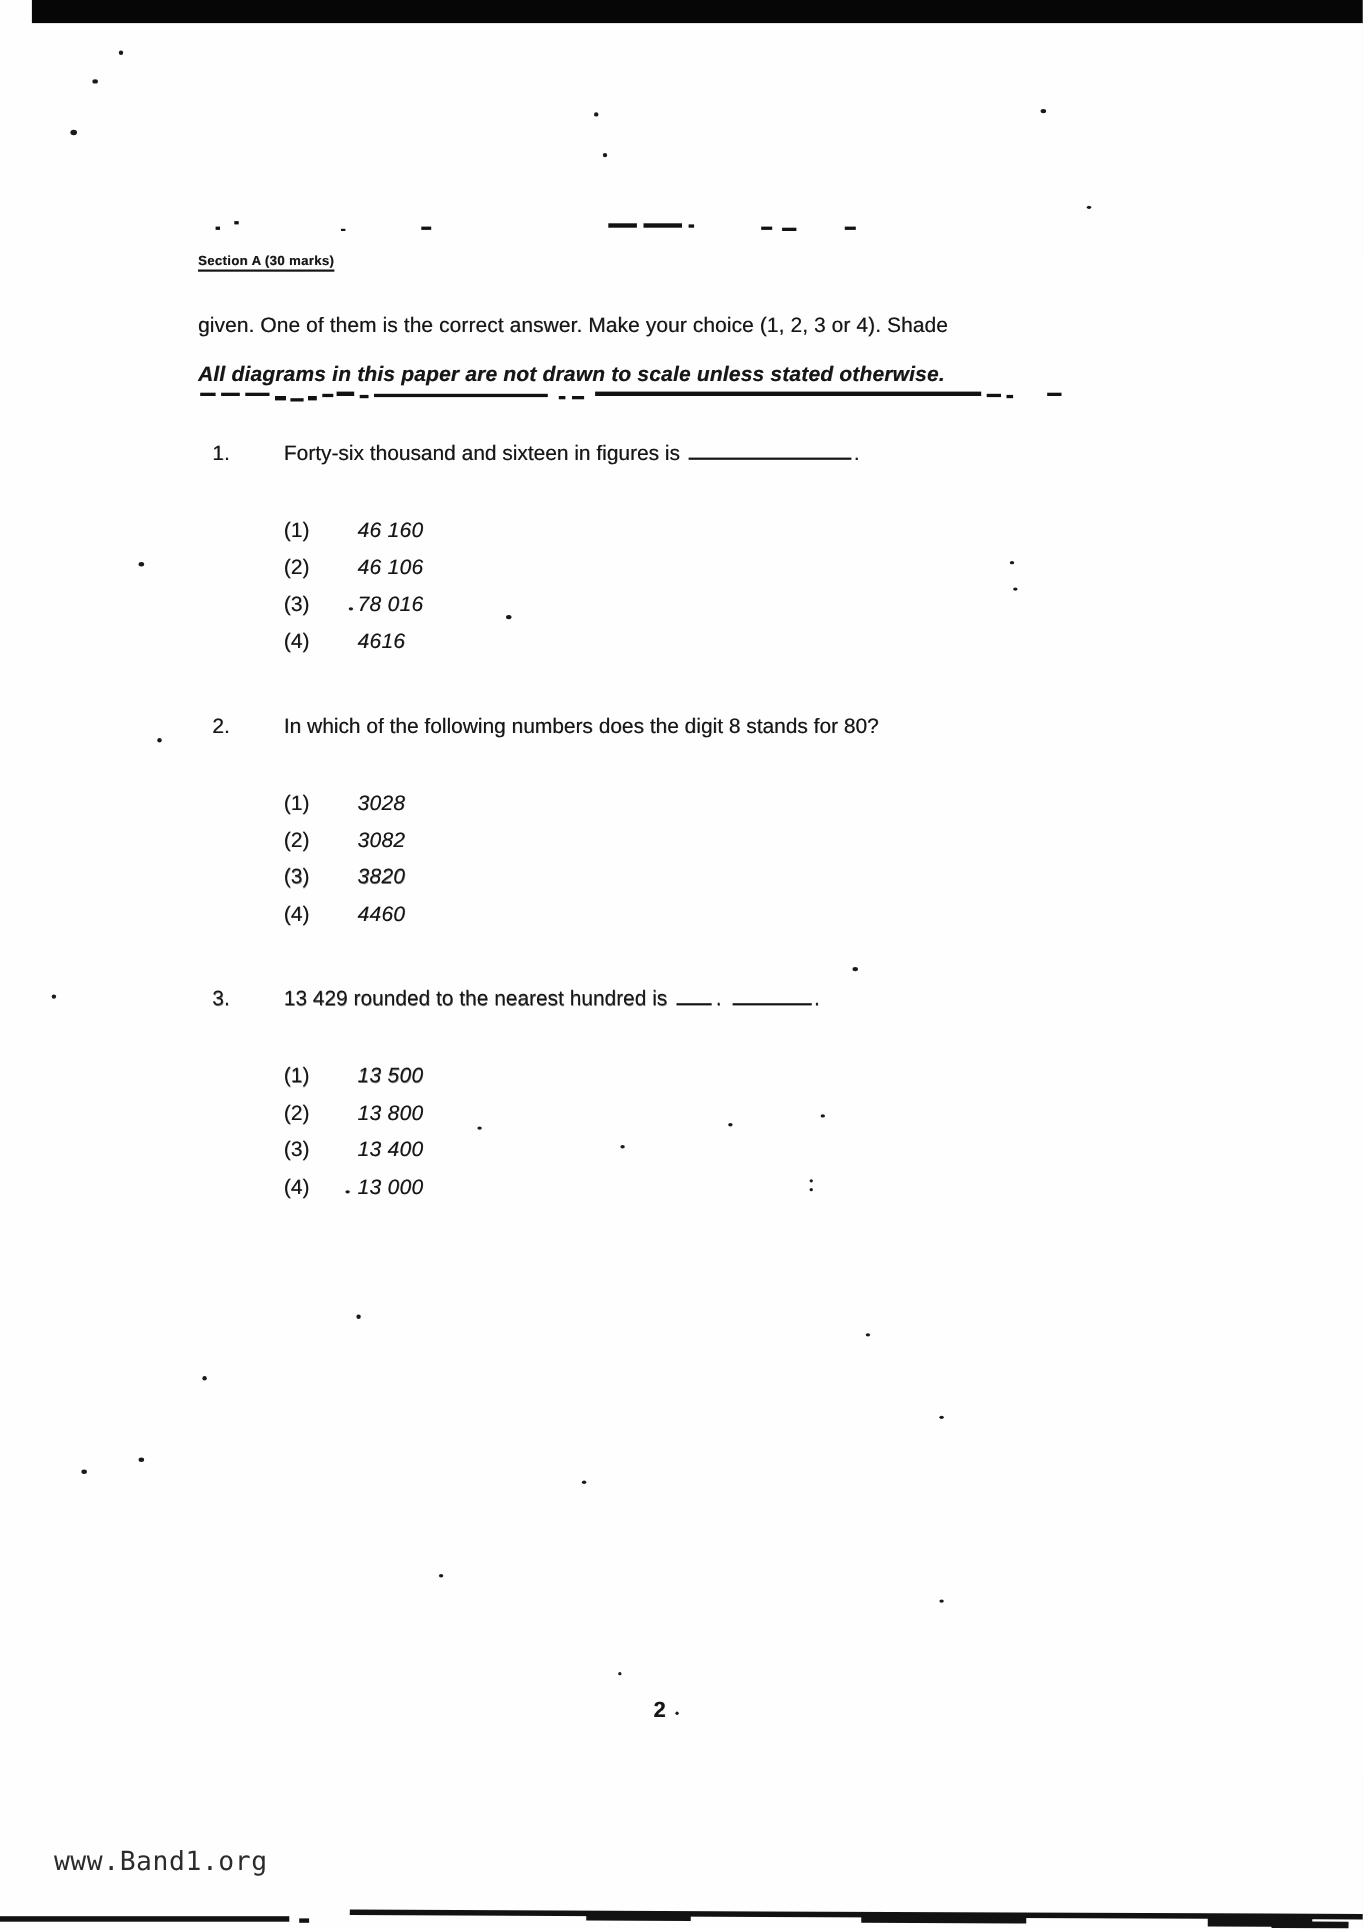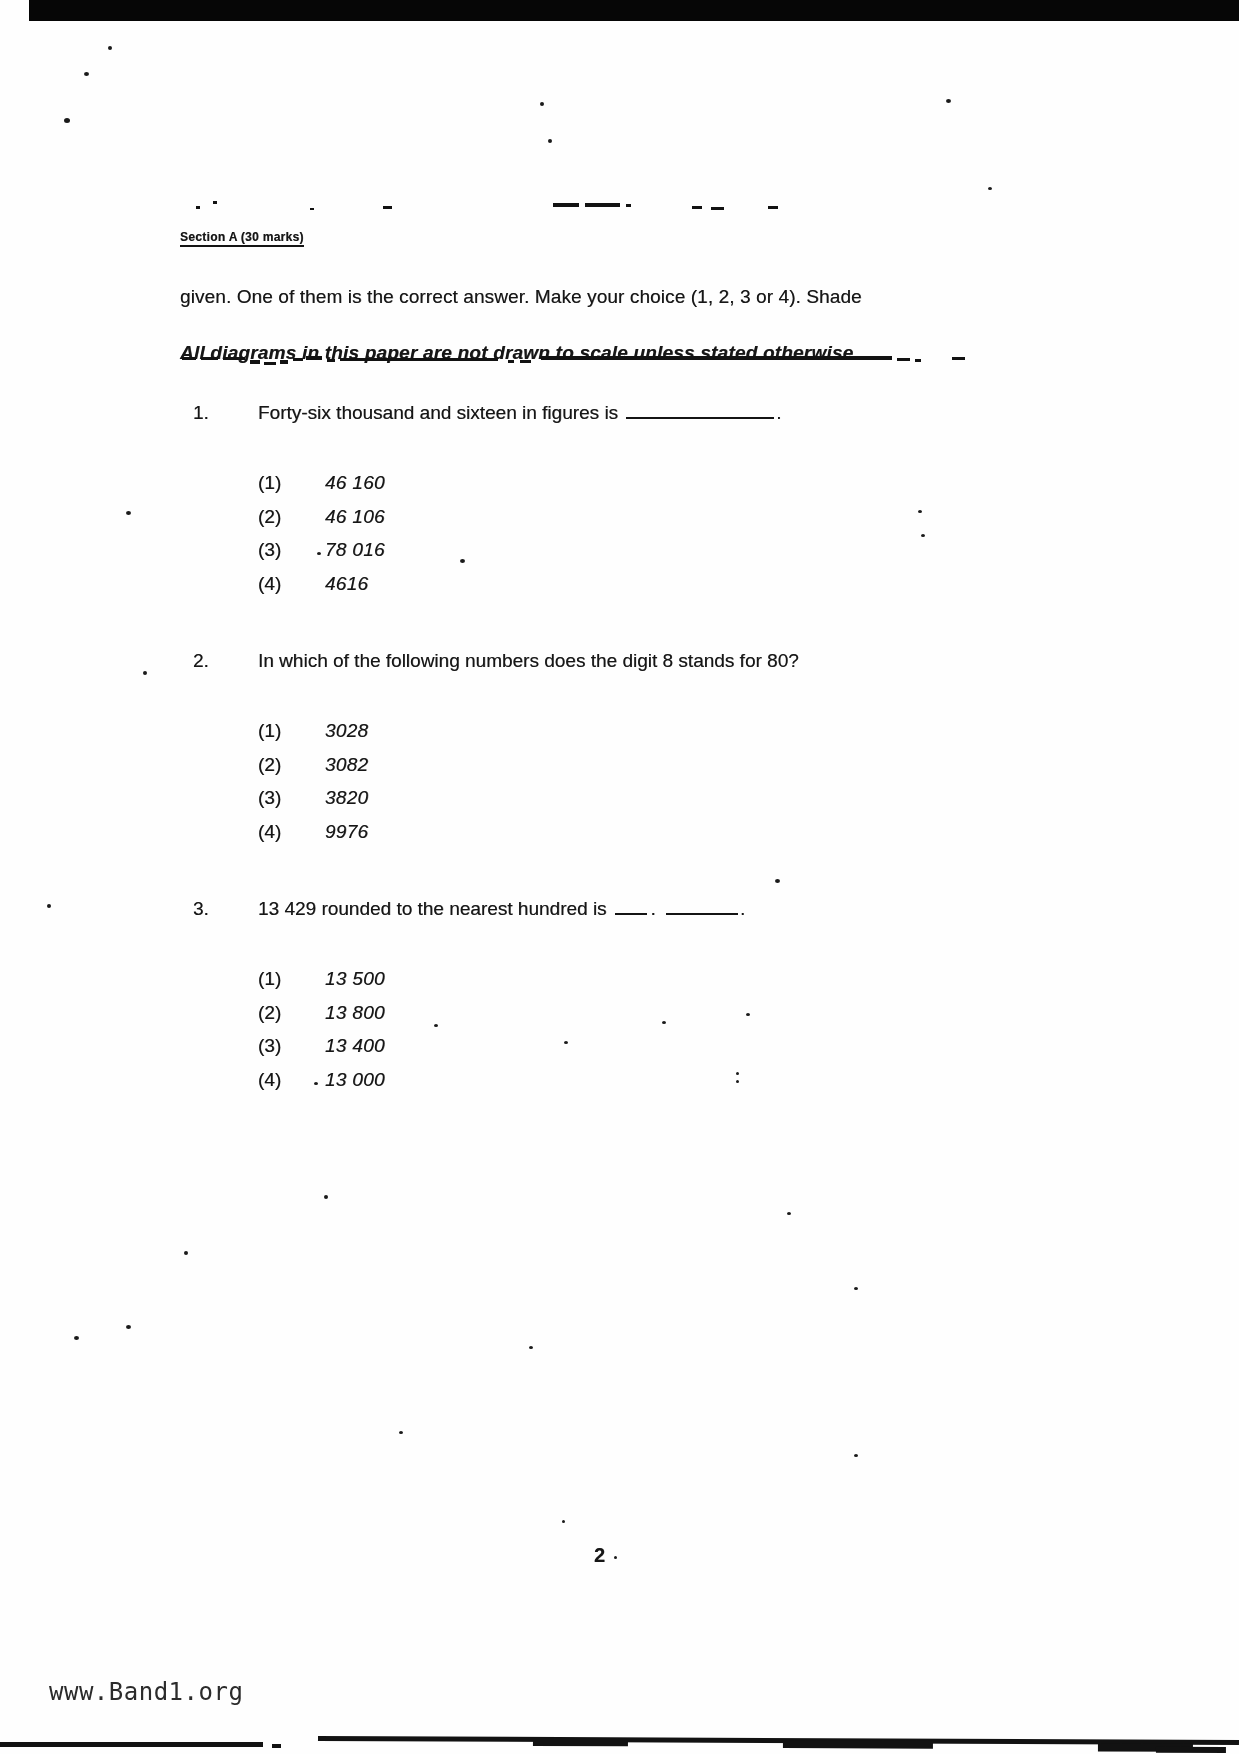--- a/index.html
+++ b/index.html
@@ -21,21 +21,21 @@
   .heading{
     position:absolute;left:180px;top:210px;
     font-size:12px;font-weight:bold;letter-spacing:0.3px;
     border-bottom:2.5px solid #141414;padding-bottom:1px;margin-top:20px;
   }
   .instructions{
     position:absolute;left:180px;top:239px;width:720px;
     font-size:19px;line-height:25.5px;letter-spacing:0.1px;
   }
   .note{
-    position:absolute;left:180px;top:342px;
+    position:absolute;left:180px;top:330px;
     font-size:19px;font-weight:bold;font-style:italic;letter-spacing:0.2px;
   }
   
   .question{position:absolute;left:193px;right:100px;}
   .q-head{display:flex;font-size:19px;line-height:26px;}
   .q-num{width:65px;flex:none;}
   .q-text{flex:1;}
   .blank{display:inline-block;border-bottom:2.2px solid #141414;height:15px;vertical-align:baseline;margin:0 2px 0 8px;}
   .blank.w148{width:148px;}
   .blank.w32{width:32px;margin-right:4px;}
@@ -141,21 +141,21 @@
       <div class="opt">
         <span class="opt-label">(2)</span>
         <span class="opt-value">3082</span>
       </div>
       <div class="opt">
         <span class="opt-label">(3)</span>
         <span class="opt-value">3820</span>
       </div>
       <div class="opt">
         <span class="opt-label">(4)</span>
-        <span class="opt-value">9976</span>
+        <span class="opt-value">4460</span>
       </div>
     </div>
   </section>
 
   <section class="question" style="top:896px">
     <div class="q-head">
       <span class="q-num">3.</span>
       <span class="q-text"><span>13 429 rounded to the nearest hundred is</span><span class="blank w32"></span><span>.</span><span class="blank w72"></span><span>.</span></span>
     </div>
     <div class="opts">

